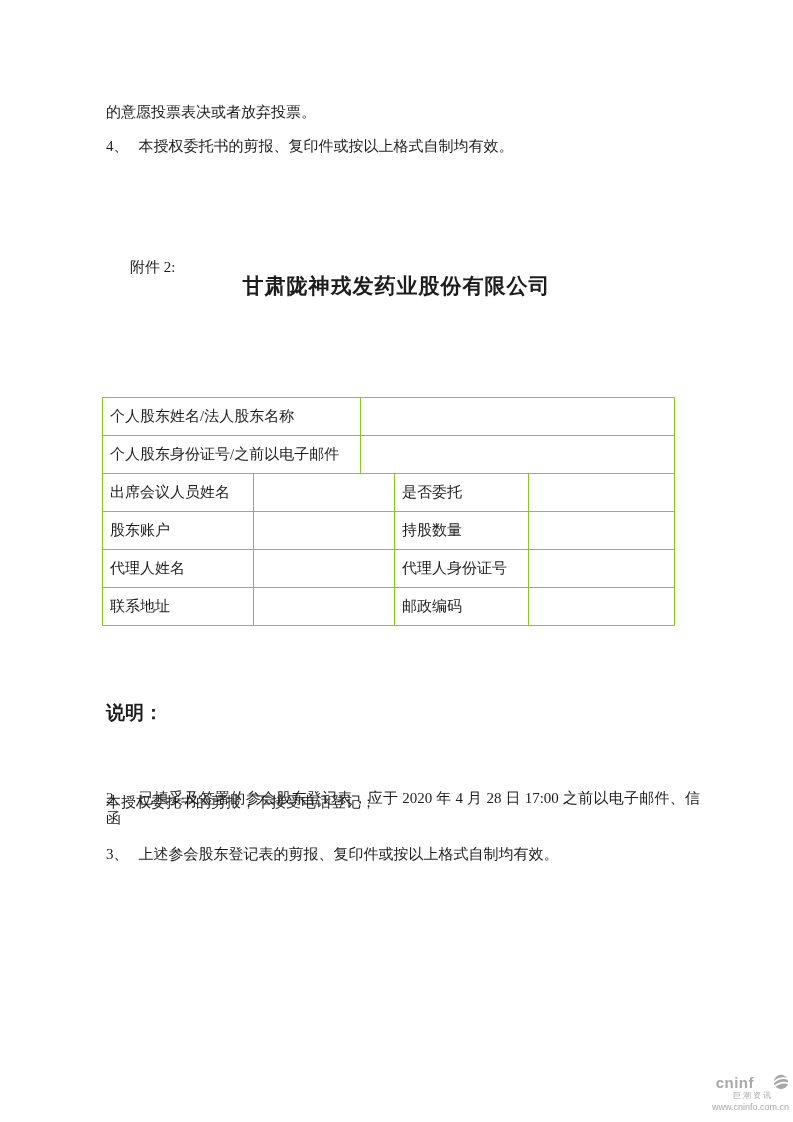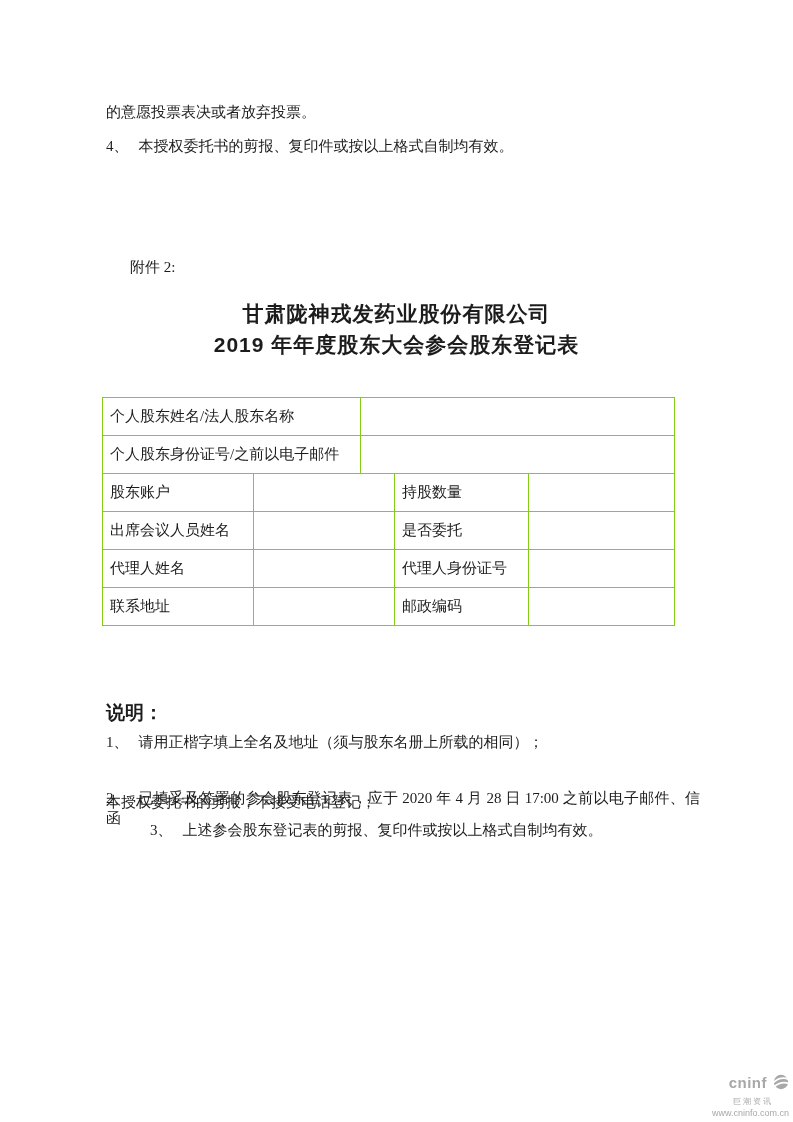--- a/index.html
+++ b/index.html
@@ -40,98 +40,94 @@
     text-align:justify;
     text-align-last:justify;
     white-space:normal;
   }
   .logo-block {
     text-align:right;
     font-family:"Liberation Sans","DejaVu Sans",sans-serif;
     color:#a8a8a8;
     line-height:1;
   }
-  .logo-row { display:flex; align-items:center; justify-content:flex-end; gap:6px; }
+  .logo-row { display:flex; align-items:center; justify-content:flex-end; gap:19px; }
   .logo-brand { font-size:15px; font-weight:700; letter-spacing:0.5px; }
-  .logo-cn { font-size:8px; margin-top:8px; padding-right:16px; letter-spacing:2px; }
+  .logo-cn { font-size:8px; margin-top:2px; padding-right:16px; letter-spacing:2px; }
   .logo-url { font-size:9px; margin-top:3px; }
 </style>
 </head>
 <body>
 
 <div class="page">
 
   <div class="abs body-text" style="left:106px; top:102px;">的意愿投票表决或者放弃投票。</div>
 
   <div class="abs body-text" style="left:106px; top:136px;">
     <span class="num">4、</span><span>本授权委托书的剪报、复印件或按以上格式自制均有效。</span>
   </div>
 
   <div class="abs attachment" style="left:106px; top:258px;padding-left:24px;">附件 2:</div>
 
-  <div class="abs doc-title" style="top:300px;">甘肃陇神戎发药业股份有限公司</div>
-  <div class="abs doc-title" style="top:331px;">2019 年年度股东大会参会股东登记表</div>
+  <div class="abs doc-title" style="top:272px;">甘肃陇神戎发药业股份有限公司</div>
 
   <table class="reg-table abs" style="left:102px; top:397px; width:572px;">
     <colgroup>
       <col style="width:151px">
         <col style="width:107px">
         <col style="width:34px">
       <col style="width:134px">
         <col style="width:146px">
     </colgroup>
     <tbody>
         <tr>
       <td colspan="2">个人股东姓名/法人股东名称</td>
       <td colspan="3"></td>
     </tr>
     <tr>
       <td colspan="2">个人股东身份证号/之前以电子邮件</td>
       <td colspan="3"></td>
     </tr>
     <tr>
+      <td>出席会议人员姓名</td>
+      <td colspan="2"></td>
+      <td>是否委托</td>
+      <td></td>
+    </tr>
+    <tr>
       <td>股东账户</td>
       <td colspan="2"></td>
       <td>持股数量</td>
-      <td></td>
-    </tr>
-    <tr>
-      <td>出席会议人员姓名</td>
-      <td colspan="2"></td>
-      <td>是否委托</td>
       <td></td>
     </tr>
     <tr>
       <td>代理人姓名</td>
       <td colspan="2"></td>
       <td>代理人身份证号</td>
       <td></td>
     </tr>
     <tr>
       <td>联系地址</td>
       <td colspan="2"></td>
       <td>邮政编码</td>
       <td></td>
     </tr>
   </tbody>
     </table>
 
   <div class="abs notes-heading" style="left:106px; top:700px;">说明：</div>
 
-  <div class="abs body-text" style="left:106px; top:732px;">
-    <span class="num">1、</span><span>请用正楷字填上全名及地址（须与股东名册上所载的相同）；</span>
-  </div>
 
   <div class="abs body-text justified" style="left:106px; top:788px;">
     <span class="num">2、</span><span>已填妥及签署的参会股东登记表，应于 2020 年 4 月 28 日 17:00 之前以电子邮件、信函</span>
   </div>
 
   <div class="abs body-text" style="left:106px; top:792px;">本授权委托书的剪报，不接受电话登记；</div>
 
-  <div class="abs body-text" style="left:106px; top:820px;margin-left:44px;">
+  <div class="abs body-text" style="left:106px; top:844px;">
     <span class="num">3、</span><span>上述参会股东登记表的剪报、复印件或按以上格式自制均有效。</span>
   </div>
 
   <div class="abs logo-block" style="right:4px; top:1074px; width:110px;">
     <div class="logo-row">
       <span class="logo-brand">cninf</span>
       <span style="display:inline-block; width:16px; height:16px;">
         <svg width="16" height="16" viewBox="0 0 20 20">
           <circle cx="10" cy="10" r="9" fill="#a8a8a8"></circle>
           <path d="M0 11 Q 10 2 20 7" stroke="#ffffff" stroke-width="2.2" fill="none"></path>

